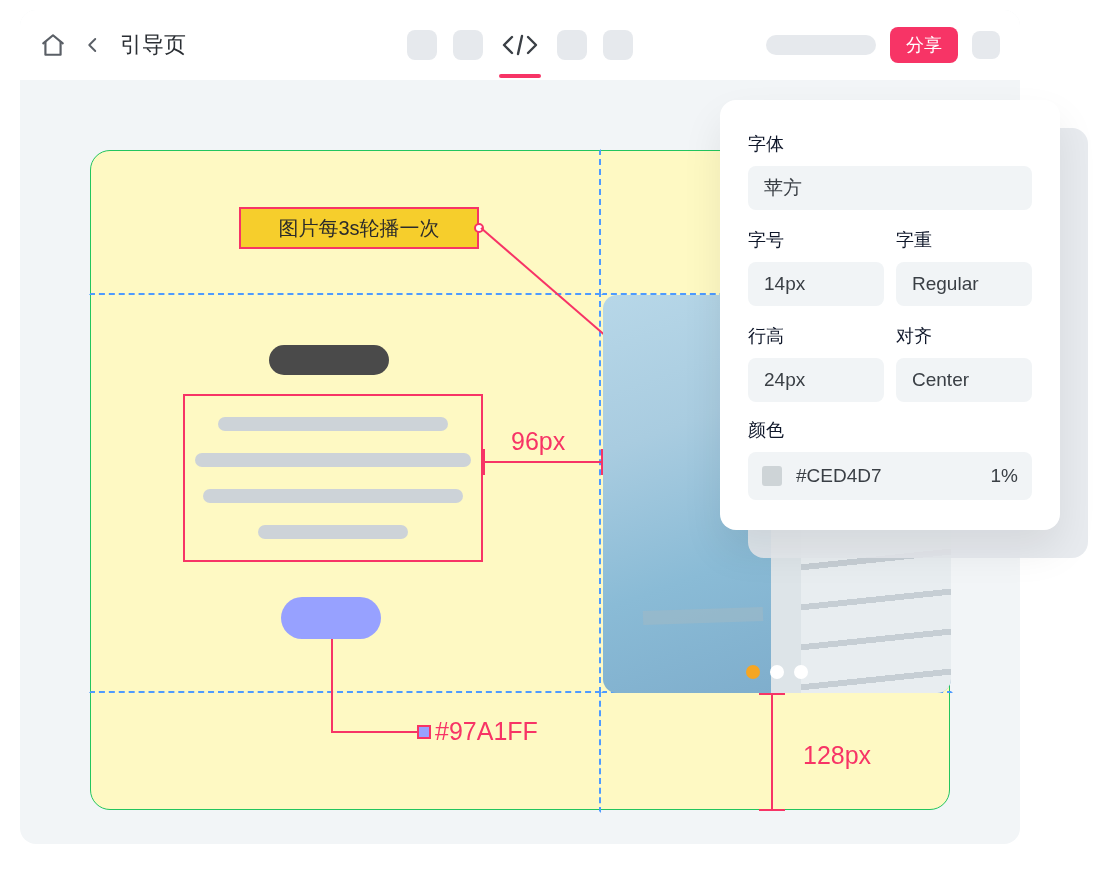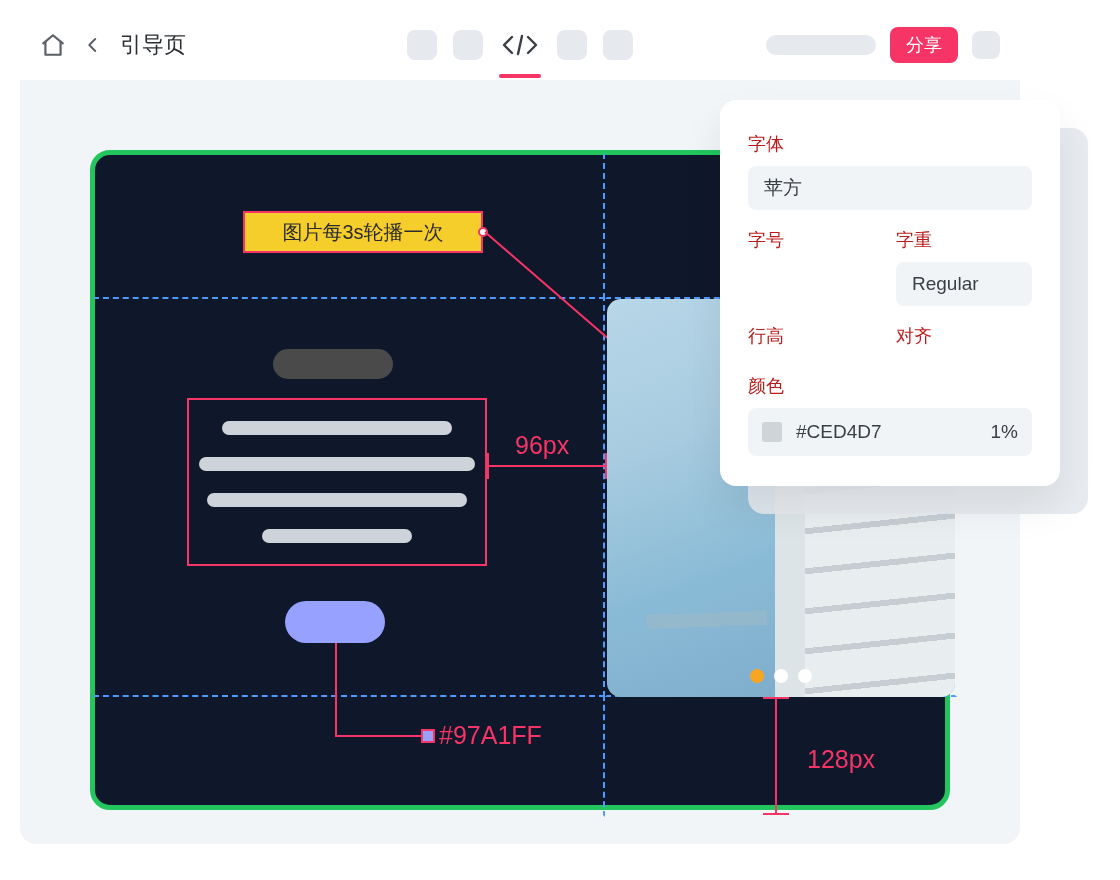--- a/index.html
+++ b/index.html
@@ -56,23 +56,23 @@
     background:#F73466; color:#fff; font-size:18px; padding:6px 16px;
     border-radius:8px; border:none; cursor:pointer;
   }
   .hc-box.small { width:28px; height:28px; }
 
   
   .canvas {
     position:absolute;
     left:70px; top:140px;
     width:860px; height:660px;
-    background:#0f172a;
+    background:#fef9c3;
     border-radius:20px;
-    border:5px solid #22c55e;
+    border:1px solid #22c55e;
   }   
   
 
   
   .region {
     position:absolute;
     border:2px dashed #4E9BFF;
   }
   .r1 { left:-2px;  top:-2px;  width:512px; height:146px; border-left-color:transparent; border-top-color:transparent;}
   .r2 { left:510px; top:-2px;  width:352px; height:146px; border-top-color:transparent; border-right-color:transparent;}
@@ -206,21 +206,21 @@
     position:absolute;
     left:720px; top:100px;
     width:340px;
     background:#fff;
     border-radius:16px;
     padding:28px 28px 30px;
     box-shadow:
       0 20px 40px rgba(0,0,0,.08),
       28px 28px 0 0 rgba(230,233,237,.9);
   }
-  .field-label { font-size:18px; color:#b91c1c; margin-bottom:10px; margin-top:4px;}
+  .field-label { font-size:18px; color:#0f172a; margin-bottom:10px; margin-top:4px;}
   .field-box {
     background:#F1F4F6; border-radius:8px;
     height:44px; display:flex; align-items:center;
     padding:0 16px; font-size:19px; color:#3a3f45;
   }
   .row2 { display:flex; gap:12px; margin-top:14px;}
   .col { flex:1; }
   .color-box {
     background:#F1F4F6; border-radius:8px; height:48px;
     display:flex; align-items:center; gap:14px; padding:0 14px;
@@ -333,35 +333,44 @@
 
 <div class="inspector">
   <div class="field-label">字体</div>
   <div class="field-box">
     <span>苹方</span>
   </div>
 
   <div class="row2">
     <div class="col">
       <div class="field-label">字号</div>
+      <div class="field-box">
+        <span>14px</span>
+      </div>
     </div>
     <div class="col">
       <div class="field-label">字重</div>
       <div class="field-box">
         <span>Regular</span>
       </div>
     </div>
   </div>
 
   <div class="row2">
     <div class="col">
       <div class="field-label">行高</div>
+      <div class="field-box">
+        <span>24px</span>
+      </div>
     </div>
     <div class="col">
       <div class="field-label">对齐</div>
+      <div class="field-box">
+        <span>Center</span>
+      </div>
     </div>
   </div>
 
   <div class="field-label" style="margin-top:16px">颜色</div>
   <div class="color-box">
     <div class="color-chip"></div>
     <span>#CED4D7</span>
     <span class="spacer"></span>
     <span>1%</span>
   </div>

